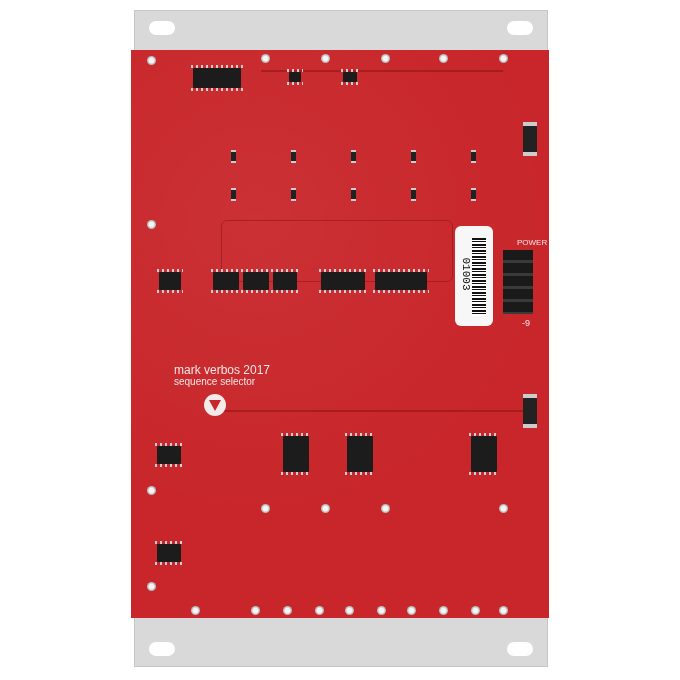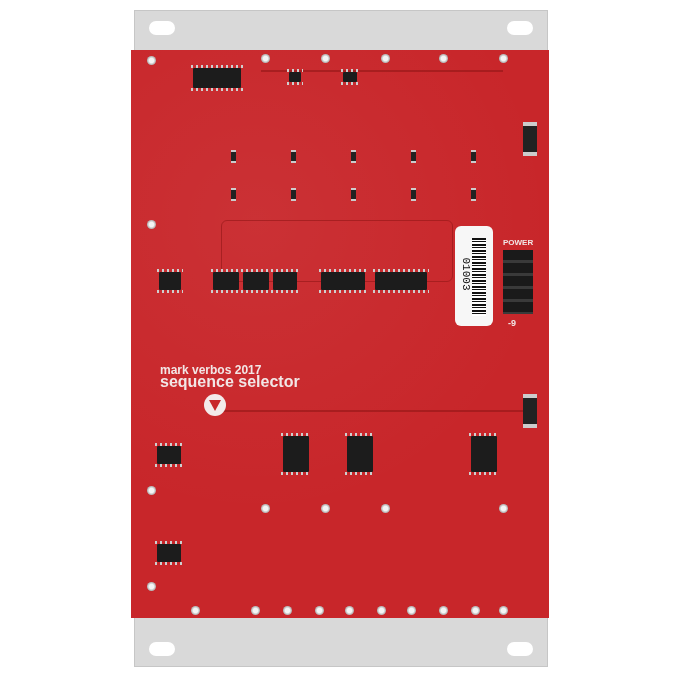--- a/index.html
+++ b/index.html
@@ -8,21 +8,21 @@
   .slot{position:absolute;width:26px;height:14px;border-radius:7px;background:#fff;}
   .pcb{position:absolute;left:131px;top:50px;width:418px;height:568px;background:#c8262a;
     background-image:radial-gradient(circle at 30% 30%, rgba(255,255,255,0.05), transparent 60%);}
   .trace{position:absolute;border:1px solid rgba(140,20,20,0.55);}
   .ic{position:absolute;background:#1c1c1c;border-radius:1px;}
   .ic::before,.ic::after{content:"";position:absolute;left:-2px;right:-2px;height:3px;
     background:repeating-linear-gradient(90deg,#cfcfcf 0 2px,transparent 2px 5px);}
   .ic::before{top:-3px}.ic::after{bottom:-3px}
   .pad{position:absolute;width:9px;height:9px;border-radius:50%;background:radial-gradient(circle,#f4f4f4 0 35%,#bdbdbd 60%,#9a9a9a 100%);}
   .smd{position:absolute;width:5px;height:9px;background:#222;border-top:2px solid #ccc;border-bottom:2px solid #ccc;}
-  .silk{position:absolute;color:#f2e6e6;font-weight:bold;}
+  .silk{position:absolute;color:#f2e6e6;font-weight:normal;margin-left:14px;}
   .label{position:absolute;left:455px;top:226px;width:38px;height:100px;background:#f7f7f7;border-radius:6px;}
   .barcode{position:absolute;left:472px;top:238px;width:14px;height:78px;
     background:repeating-linear-gradient(180deg,#111 0 2px,#fff 2px 3px,#111 3px 4px,#fff 4px 6px);}
   .bctext{position:absolute;left:449px;top:268px;transform:rotate(90deg);font-size:11px;color:#111;font-family:"Liberation Mono",monospace;}
   .header{position:absolute;left:503px;top:250px;width:30px;height:64px;background:#1a1a1a;
     background-image:repeating-linear-gradient(180deg,#1a1a1a 0 10px,#3a3a3a 10px 13px);}
   .logo{position:absolute;left:204px;top:394px;width:22px;height:22px;border-radius:50%;background:#f3eaea;}
   .logo::after{content:"";position:absolute;left:5px;top:6px;border-left:6px solid transparent;border-right:6px solid transparent;border-top:11px solid #c8262a;}
   .tant{position:absolute;width:14px;height:26px;background:#222;border-top:4px solid #ccc;border-bottom:4px solid #ccc;}
 </style>
@@ -94,21 +94,21 @@
   <div class="pad" style="left:16px;top:170px"></div>
   <div class="pad" style="left:16px;top:436px"></div>
   <div class="pad" style="left:16px;top:532px"></div>
   <div class="pad" style="left:130px;top:454px"></div>
   <div class="pad" style="left:190px;top:454px"></div>
   <div class="pad" style="left:250px;top:454px"></div>
   <div class="pad" style="left:368px;top:454px"></div>
 </div>
 
 <div class="silk" style="left:160px;top:364px;font-size:12px;line-height:12px">mark verbos 2017</div>
-<div class="silk" style="left:160px;top:376px;font-size:16px;line-height:12px">sequence selector</div>
+<div class="silk" style="left:160px;top:376px;font-size:10px;line-height:12px">sequence selector</div>
 <div class="logo"></div>
 
 <div class="label"></div>
 <div class="barcode"></div>
 <div class="bctext">01003</div>
 
 <div class="silk" style="left:503px;top:238px;font-size:8px">POWER</div>
 <div class="header"></div>
 <div class="silk" style="left:508px;top:318px;font-size:9px">-9</div>
 

